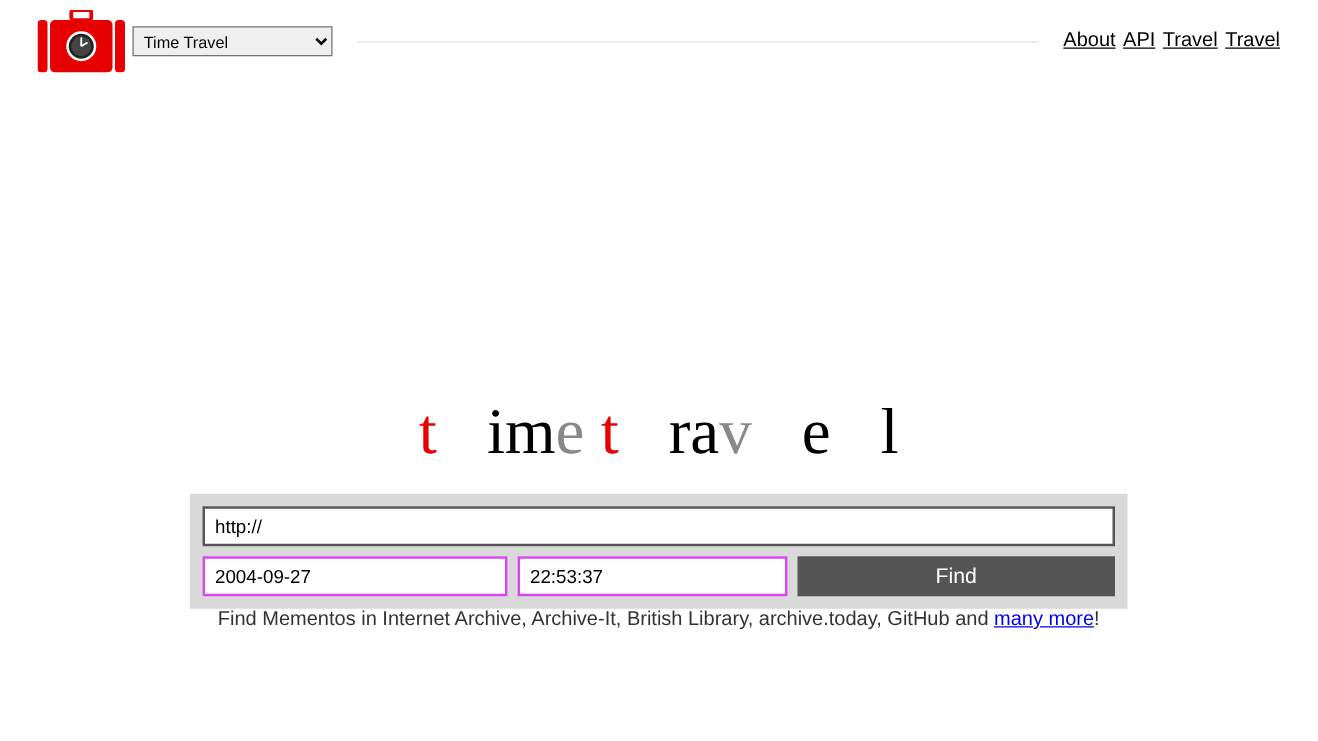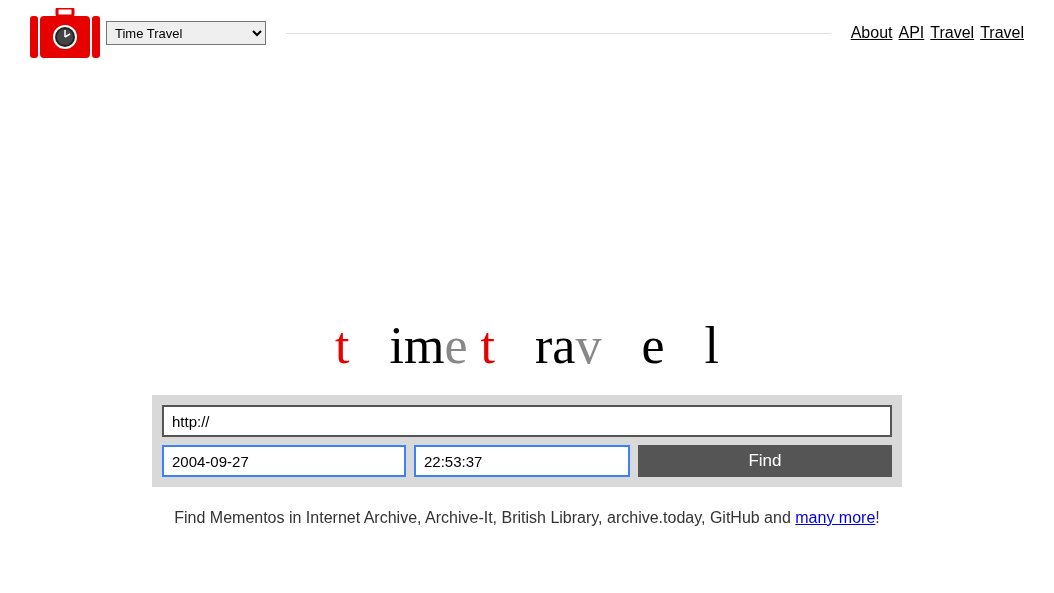--- a/index.html
+++ b/index.html
@@ -19,26 +19,26 @@
     .main { display: flex; flex-direction: column; align-items: center; margin-top: 250px; }
     
     .title { font-family: Georgia, 'Times New Roman', serif; font-size: 52px; font-weight: normal; margin-bottom: 20px; }
     .title .red { color: #e60000; }
     .title .black { color: #000; margin-left: 40px; }
     .title .gray { color: #888; }
     
     .search-box { background: #d9d9d9; padding: 10px; width: 750px; }
     .url-input { width: 100%; height: 32px; padding: 4px 8px; font-size: 15px; border: 2px solid #555; background: #fff; margin-bottom: 8px; font-family: Arial, sans-serif; }
     .row2 { display: flex; gap: 8px; }
-    .date-input, .time-input { height: 32px; padding: 4px 8px; font-size: 15px; border: 2px solid #3b82f6; background: #fff; font-family: Arial, sans-serif; }
+    .date-input, .time-input { height: 32px; padding: 4px 8px; font-size: 15px; border: 2px solid #d946ef; background: #fff; font-family: Arial, sans-serif; }
     .date-input { width: 244px; }
     .time-input { width: 216px; }
     .find-btn { flex: 1; height: 32px; background: #555; color: #fff; border: none; font-size: 17px; cursor: pointer; font-family: Arial, sans-serif; text-align: center; }
     
-    .tagline { margin-top: 22px; font-size: 16px; color: #333; }
+    .tagline { font-size: 16px; color: #333; }
     .tagline a { color: #0000EE; text-decoration: underline; }
   </style>
 </head>
 <body>
 
 <div class="header">
   <div class="logo-area">
     <div class="suitcase">
       <svg viewBox="0 0 70 50" width="70" height="50">
         <rect x="27" y="0" width="16" height="8" rx="2" fill="none" stroke="#e60000" stroke-width="3"></rect>

